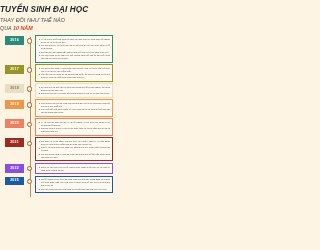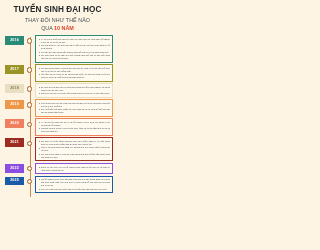--- a/index.html
+++ b/index.html
@@ -5,21 +5,21 @@
   html,body{margin:0;padding:0;}
   body{
     width:115px;height:250px;overflow:hidden;
     background:#fdf4e3;
     font-family:"Liberation Sans", sans-serif;
     -webkit-font-smoothing:antialiased;
   }
   .page{position:relative;width:115px;height:250px;background:#fdf4e3;}
 
   
-  .header{padding:6px 6px 2px 6px;text-align:center;}
+  .header{padding:6px 6px 2px 0;text-align:left;font-style:italic;}
   .title{
     font-size:8.2px;font-weight:bold;letter-spacing:.1px;
     color:#23292b;line-height:1.05;white-space:nowrap;
   }
   .subtitle{
     margin-top:2.2px;font-size:5.4px;color:#4a5053;
     line-height:1.25;letter-spacing:.05px;white-space:nowrap;
   }
   .subtitle2{
     margin-top:1px;font-size:5.4px;color:#4a5053;line-height:1.25;white-space:nowrap;

